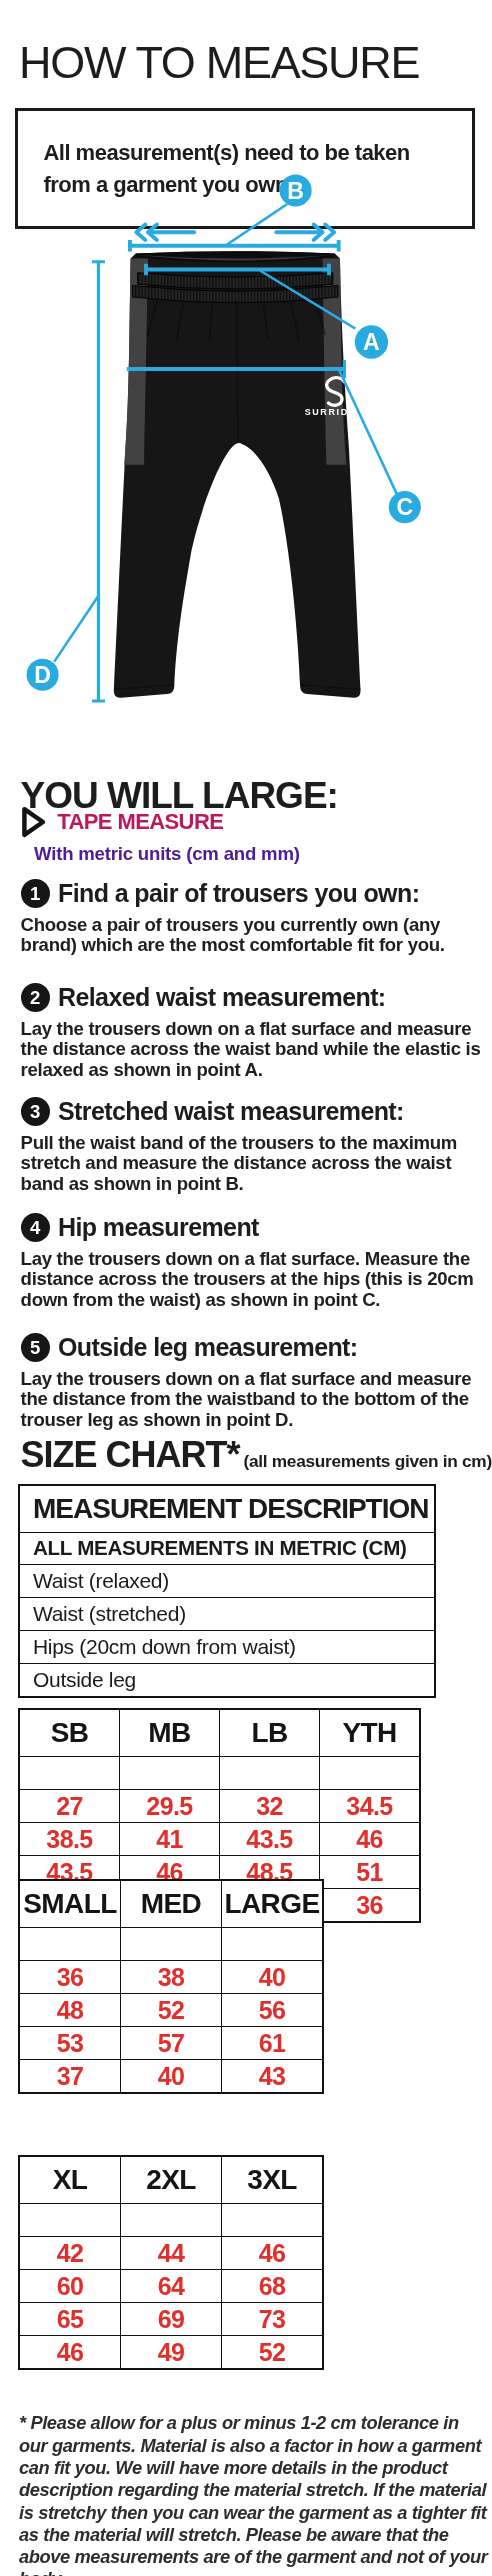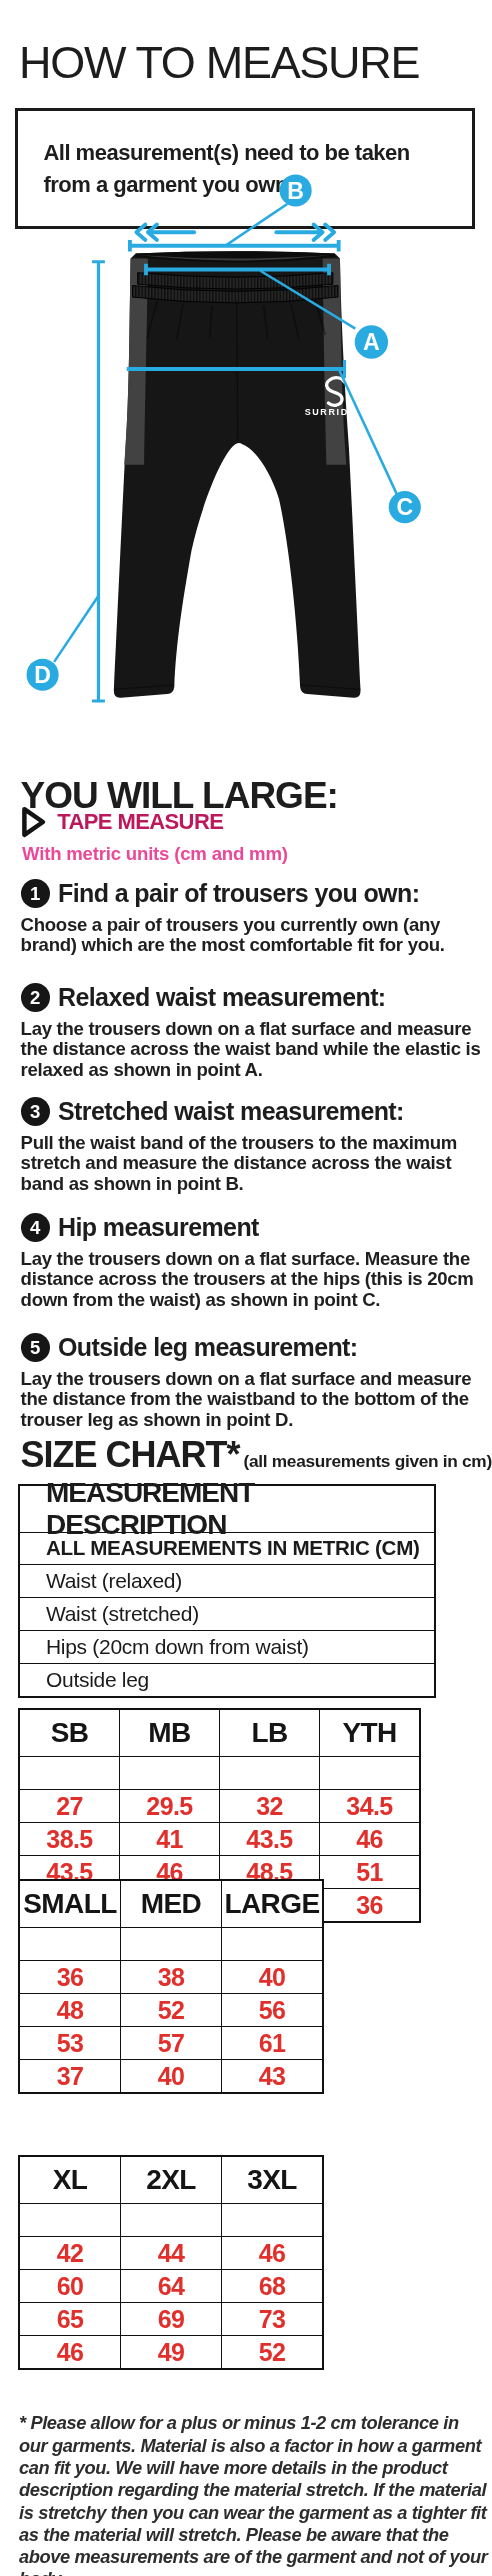--- a/index.html
+++ b/index.html
@@ -11,36 +11,36 @@
   
   #info-box{top:108px;left:15.4px;width:460px;height:121px;border:3.2px solid #1a1a1a;box-sizing:border-box;
             display:flex;align-items:center;}
   #info-box p{margin:0;padding:0 25px;font-size:22px;font-weight:700;letter-spacing:-0.5px;line-height:1.42;color:#1d1d1d;}
   
   #diagram{top:168px;left:0;width:493px;height:551px;}
   
   #you-will-need{top:744px;left:20.6px;font-size:37px;font-weight:700;letter-spacing:-1px;color:#1d1d1d;}
   #tape-row{top:806px;left:21px;display:flex;align-items:center;gap:10.3px;}
   #tape-label{font-size:22px;font-weight:700;letter-spacing:-0.6px;color:#be185d;}
-  #tape-sub{top:843px;left:22px;font-size:18.6px;font-weight:700;letter-spacing:-0.2px;color:#ec4899;}
+  #tape-sub{top:843px;left:34px;font-size:18.6px;font-weight:700;letter-spacing:-0.2px;color:#4c1d95;}
   
   .step{left:20.6px;width:460px;}
   .step-head{display:flex;align-items:center;gap:8.4px;}
   .step-num{flex:0 0 auto;width:29px;height:29px;border-radius:50%;background:#161616;color:#fff;
             display:flex;align-items:center;justify-content:center;font-size:18.6px;font-weight:700;}
   .step-title{font-size:25px;font-weight:700;letter-spacing:-0.6px;color:#1d1d1d;white-space:nowrap;}
   .step-body{margin:7px 0 0 0;font-size:18.6px;font-weight:700;letter-spacing:-0.3px;line-height:1.1;color:#1f1f1f;}
   #step-1{top:879px;} #step-2{top:983px;} #step-3{top:1097px;} #step-4{top:1213px;} #step-5{top:1333px;}
   
   #size-chart-head{top:1434px;left:20.6px;white-space:nowrap;}
   #size-chart-title{font-size:36px;font-weight:700;letter-spacing:-1px;color:#1d1d1d;}
   #size-chart-note{font-size:17.3px;font-weight:700;letter-spacing:-0.3px;color:#1d1d1d;margin-left:3.9px;}
   
   #desc-table{top:1484px;left:18px;width:418px;border:2.6px solid #111;box-sizing:border-box;background:#fff;}
-  .desc-row{border-top:1.9px solid #111;display:flex;align-items:center;padding-left:26px;box-sizing:border-box;}
+  .desc-row{border-top:1.9px solid #111;display:flex;align-items:center;padding-left:13px;box-sizing:border-box;}
   .desc-row:first-child{border-top:none;}
   #desc-header{height:46px;font-size:28px;font-weight:700;letter-spacing:-1px;}
   .desc-metric{height:31.5px;font-size:20.6px;font-weight:700;letter-spacing:-0.3px;}
   .desc-item{height:33px;font-size:21px;font-weight:400;letter-spacing:-0.3px;}
   
   .size-table-wrap{left:18px;}
   #table-youth{top:1708px;} #table-adult{top:1879px;} #table-xl{top:2155px;}
   table.sz{border-collapse:collapse;border:2.6px solid #111;background:#fff;}
   table.sz td{border:1.9px solid #111;text-align:center;vertical-align:middle;}
   #table-youth td{width:97px;}

